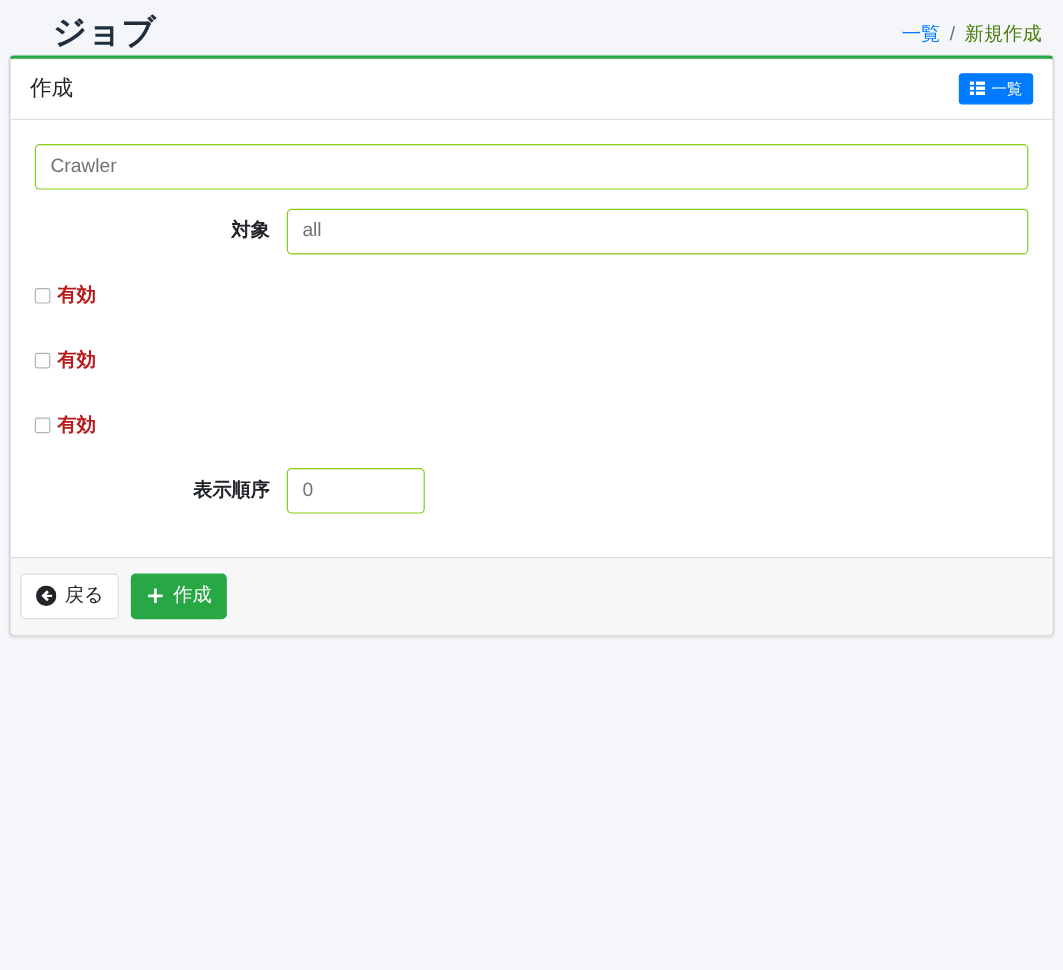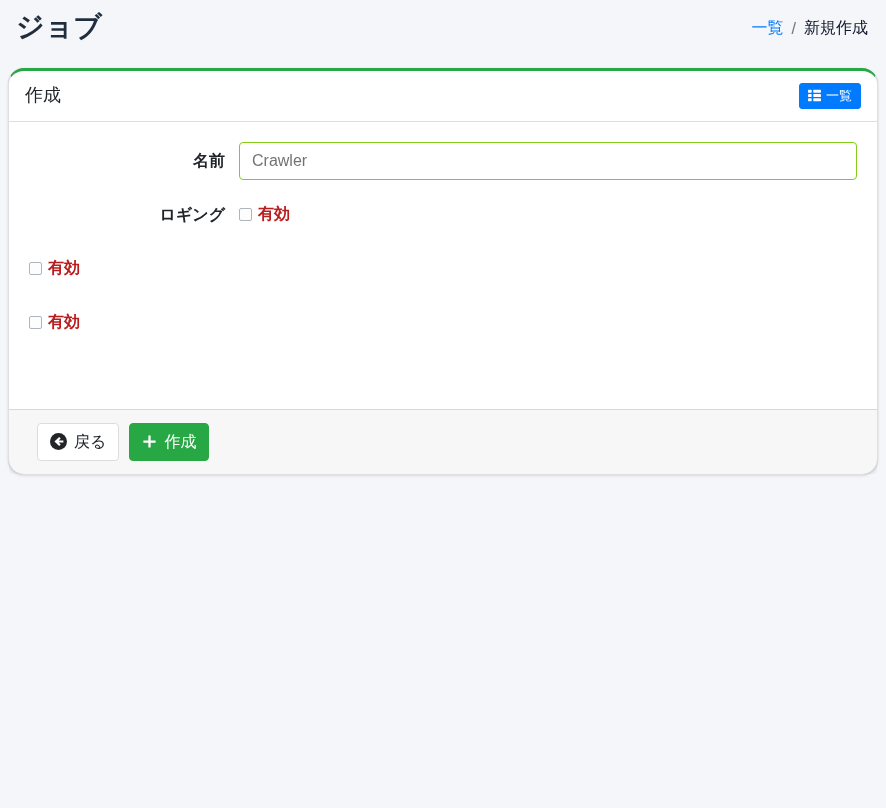--- a/index.html
+++ b/index.html
@@ -10,21 +10,22 @@
     font-size: 16px;
     color: #212529;
     overflow: hidden;
   }
 
   
   .content-header {
     display: flex;
     align-items: center;
     justify-content: space-between;
-    padding: 10px 16px 24px 16px;
+    padding: 10px 16px 2px 16px;
+    margin-left: 28px;
   }
   .page-title {
     font-size: 28px;
     font-weight: 600;
     color: #1f2d3d;
     line-height: 1.2;
   }
   .breadcrumb {
     display: flex;
     align-items: center;
@@ -34,29 +35,29 @@
   }
   .breadcrumb a {
     color: #007bff;
     text-decoration: none;
     cursor: pointer;
   }
   .breadcrumb .sep {
     color: #6c757d;
     padding: 0 8px;
   }
-  .breadcrumb .current { color: #0f172a; }
+  .breadcrumb .current { color: #4d7c0f; }
 
   
   .card {
     margin: 0 8px;
     background: #fff;
     border: 1px solid rgba(0,0,0,.125);
     border-top: 3px solid #28a745;
-    border-radius: 16px;
+    border-radius: 4px;
     box-shadow: 0 0 1px rgba(0,0,0,.125), 0 1px 3px rgba(0,0,0,.1);
   }
   .card-header {
     display: flex;
     align-items: center;
     justify-content: space-between;
     padding: 12px 16px;
     border-bottom: 1px solid rgba(0,0,0,.125);
   }
   .card-title {
@@ -135,25 +136,24 @@
   .check-label {
     font-weight: 700;
     color: #b91c1c;
     cursor: pointer;
   }
 
   
   .card-footer {
     background: rgba(0,0,0,.03);
     border-top: 1px solid rgba(0,0,0,.125);
-    padding: 13px 28px;
+    padding: 13px 8px;
     border-radius: 0 0 4px 4px;
     display: flex;
     align-items: flex-start;
-    margin-top: 31px;
   }
   .btn {
     display: inline-flex;
     align-items: center;
     gap: 7px;
     height: 38px;
     padding: 6px 12px;
     font-size: 16px;
     font-family: inherit;
     border-radius: 4px;
@@ -200,32 +200,36 @@
           <rect x="6.5" y="11.4" width="9.5" height="3.6" rx="0.6"></rect>
         </svg>
       </span>
       <span>一覧</span>
     </button>
   </div>
 
   <div class="card-body">
 
     <div class="form-group">
-      <label class="col-label">名前</label>
       <div class="col-input">
         <input class="form-control" type="text" value="Crawler" style="">
       </div>
     </div>
 
-
-
-
-
-    <div class="form-group">
-      <label class="col-label">ロギング</label>
+    <div class="form-group">
+      <label class="col-label">対象</label>
+      <div class="col-input">
+        <input class="form-control" type="text" value="all" style="">
+      </div>
+    </div>
+
+
+
+
+    <div class="form-group">
       <div class="col-input">
         <div class="check-wrap">
           <input class="checkbox" type="checkbox" style="">
           <label class="check-label">有効</label>
         </div>
       </div>
     </div>
 
     <div class="form-group">
       <div class="col-input">
@@ -238,20 +242,26 @@
 
     <div class="form-group">
       <div class="col-input">
         <div class="check-wrap">
           <input class="checkbox" type="checkbox" style="">
           <label class="check-label">有効</label>
         </div>
       </div>
     </div>
 
+    <div class="form-group">
+      <label class="col-label">表示順序</label>
+      <div class="col-input">
+        <input class="form-control form-control-narrow" type="text" value="0" style="">
+      </div>
+    </div>
 
   </div>
 
   <div class="card-footer">
     <button class="btn btn-back">
       <span>
         <svg width="17" height="17" viewBox="0 0 16 16" aria-hidden="true">
           <circle cx="8" cy="8" r="8" fill="#212529"></circle>
           <path d="M12.6 7.1H8.2l1.9-1.9-1.5-1.5L4.2 8l4.4 4.3 1.5-1.5-1.9-1.9h4.4z" fill="#fff"></path>
         </svg>

